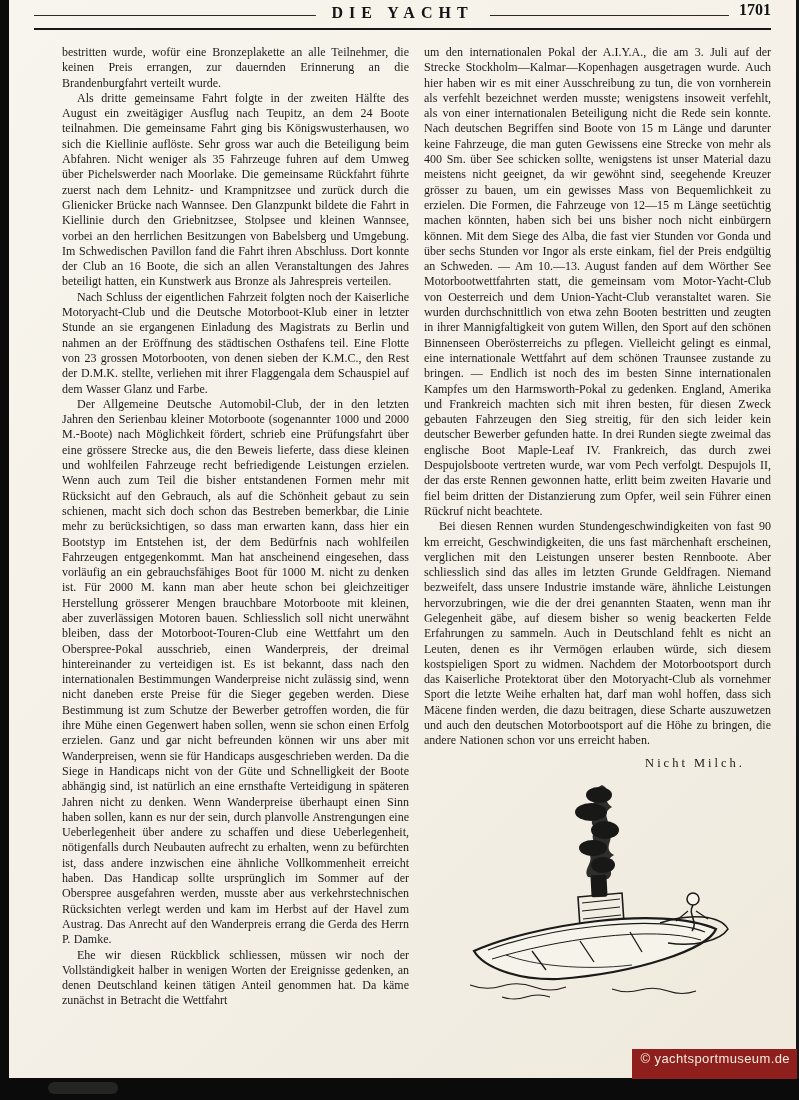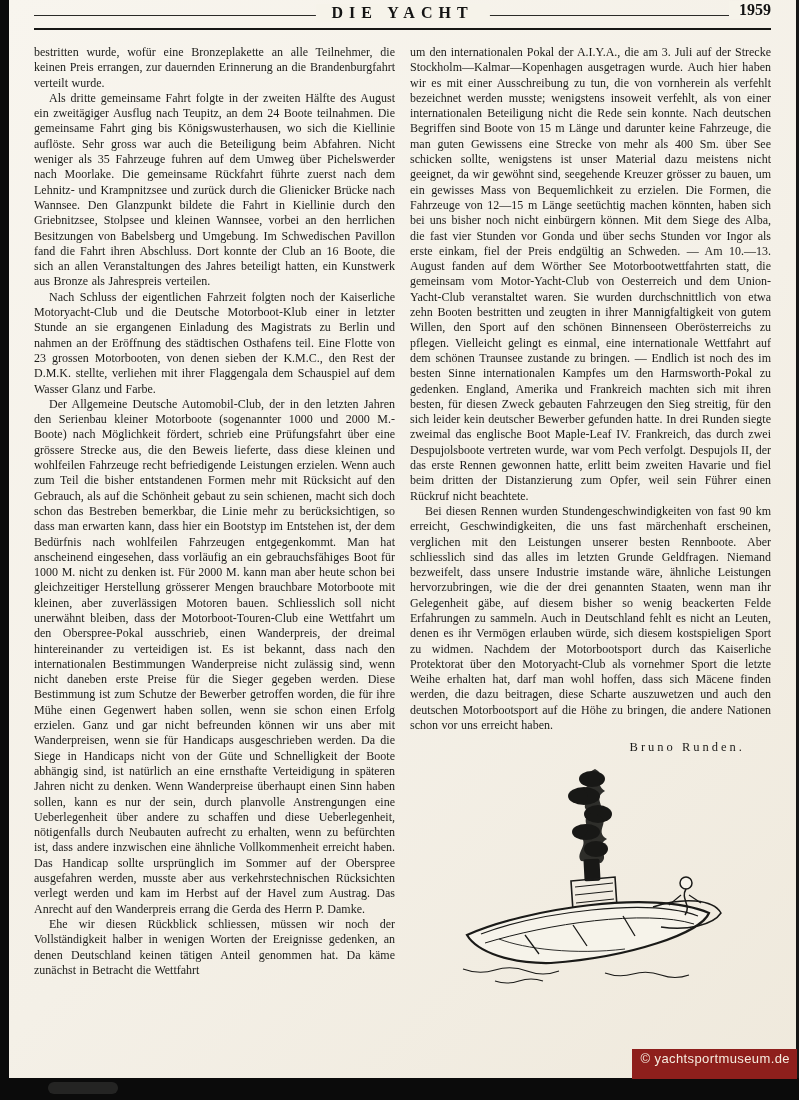--- a/index.html
+++ b/index.html
@@ -29,21 +29,21 @@
     position:absolute; left:50%; transform:translateX(-50%); top:1px;
     background:#f6f3ea; padding:0 16px;
     font-weight:bold; font-size:16px; letter-spacing:6px; color:#141414;
   }
   .page-number {
     position:absolute; right:0; top:-2px; background:#f6f3ea; padding-left:10px;
     font-weight:bold; font-size:16px; color:#141414;
   }
 
   
-  .columns { display:flex; gap:15px; margin-top:6px; }
+  .columns { display:flex; gap:15px; margin-top:6px;margin-left:28px; }
   .col { flex:1 1 0; min-width:0; }
   .col p {
     margin:0; text-align:justify; text-indent:15px;
     font-size:12px; line-height:15.3px; color:#1b1b19;
     word-spacing:0.5px;
   }
   .col p.cont { text-indent:0; }
   .signature {
     text-align:right; padding-right:26px; margin-top:7px;
     font-size:12.5px; letter-spacing:3px; color:#1b1b19;
@@ -61,38 +61,38 @@
 </head>
 <body>
 
 <div class="page">
 
   <div class="content">
 
     <div class="masthead">
       <div class="rule-mid"></div>
       <span class="journal-title">DIE YACHT</span>
-      <span class="page-number">1959</span>
+      <span class="page-number">1701</span>
       <div class="rule-heavy"></div>
     </div>
 
     <div class="columns">
 
       <div class="col">
         <p class="cont">bestritten wurde, wofür eine Bronzeplakette an alle Teilnehmer, die keinen Preis errangen, zur dauernden Erinnerung an die Brandenburgfahrt verteilt wurde.</p>
         <p>Als dritte gemeinsame Fahrt folgte in der zweiten Hälfte des August ein zweitägiger Ausflug nach Teupitz, an dem 24 Boote teilnahmen. Die gemeinsame Fahrt ging bis Königswusterhausen, wo sich die Kiellinie auflöste. Sehr gross war auch die Beteiligung beim Abfahren. Nicht weniger als 35 Fahrzeuge fuhren auf dem Umweg über Pichelswerder nach Moorlake. Die gemeinsame Rückfahrt führte zuerst nach dem Lehnitz- und Krampnitzsee und zurück durch die Glienicker Brücke nach Wannsee. Den Glanzpunkt bildete die Fahrt in Kiellinie durch den Griebnitzsee, Stolpsee und kleinen Wannsee, vorbei an den herrlichen Besitzungen von Babelsberg und Umgebung. Im Schwedischen Pavillon fand die Fahrt ihren Abschluss. Dort konnte der Club an 16 Boote, die sich an allen Veranstaltungen des Jahres beteiligt hatten, ein Kunstwerk aus Bronze als Jahrespreis verteilen.</p>
         <p>Nach Schluss der eigentlichen Fahrzeit folgten noch der Kaiserliche Motoryacht-Club und die Deutsche Motorboot-Klub einer in letzter Stunde an sie ergangenen Einladung des Magistrats zu Berlin und nahmen an der Eröffnung des städtischen Osthafens teil. Eine Flotte von 23 grossen Motorbooten, von denen sieben der K.M.C., den Rest der D.M.K. stellte, verliehen mit ihrer Flaggengala dem Schauspiel auf dem Wasser Glanz und Farbe.</p>
         <p>Der Allgemeine Deutsche Automobil-Club, der in den letzten Jahren den Serienbau kleiner Motorboote (sogenannter 1000 und 2000 M.-Boote) nach Möglichkeit fördert, schrieb eine Prüfungsfahrt über eine grössere Strecke aus, die den Beweis lieferte, dass diese kleinen und wohlfeilen Fahrzeuge recht befriedigende Leistungen erzielen. Wenn auch zum Teil die bisher entstandenen Formen mehr mit Rücksicht auf den Gebrauch, als auf die Schönheit gebaut zu sein schienen, macht sich doch schon das Bestreben bemerkbar, die Linie mehr zu berücksichtigen, so dass man erwarten kann, dass hier ein Bootstyp im Entstehen ist, der dem Bedürfnis nach wohlfeilen Fahrzeugen entgegenkommt. Man hat anscheinend eingesehen, dass vorläufig an ein gebrauchsfähiges Boot für 1000 M. nicht zu denken ist. Für 2000 M. kann man aber heute schon bei gleichzeitiger Herstellung grösserer Mengen brauchbare Motorboote mit kleinen, aber zuverlässigen Motoren bauen. Schliesslich soll nicht unerwähnt bleiben, dass der Motorboot-Touren-Club eine Wettfahrt um den Oberspree-Pokal ausschrieb, einen Wanderpreis, der dreimal hintereinander zu verteidigen ist. Es ist bekannt, dass nach den internationalen Bestimmungen Wanderpreise nicht zulässig sind, wenn nicht daneben erste Preise für die Sieger gegeben werden. Diese Bestimmung ist zum Schutze der Bewerber getroffen worden, die für ihre Mühe einen Gegenwert haben sollen, wenn sie schon einen Erfolg erzielen. Ganz und gar nicht befreunden können wir uns aber mit Wanderpreisen, wenn sie für Handicaps ausgeschrieben werden. Da die Siege in Handicaps nicht von der Güte und Schnelligkeit der Boote abhängig sind, ist natürlich an eine ernsthafte Verteidigung in späteren Jahren nicht zu denken. Wenn Wanderpreise überhaupt einen Sinn haben sollen, kann es nur der sein, durch planvolle Anstrengungen eine Ueberlegenheit über andere zu schaffen und diese Ueberlegenheit, nötigenfalls durch Neubauten aufrecht zu erhalten, wenn zu befürchten ist, dass andere inzwischen eine ähnliche Vollkommenheit erreicht haben. Das Handicap sollte ursprünglich im Sommer auf der Oberspree ausgefahren werden, musste aber aus verkehrstechnischen Rücksichten verlegt werden und kam im Herbst auf der Havel zum Austrag. Das Anrecht auf den Wanderpreis errang die Gerda des Herrn P. Damke.</p>
         <p>Ehe wir diesen Rückblick schliessen, müssen wir noch der Vollständigkeit halber in wenigen Worten der Ereignisse gedenken, an denen Deutschland keinen tätigen Anteil genommen hat. Da käme zunächst in Betracht die Wettfahrt</p>
       </div>
 
       <div class="col">
         <p class="cont">um den internationalen Pokal der A.I.Y.A., die am 3. Juli auf der Strecke Stockholm—Kalmar—Kopenhagen ausgetragen wurde. Auch hier haben wir es mit einer Ausschreibung zu tun, die von vornherein als verfehlt bezeichnet werden musste; wenigstens insoweit verfehlt, als von einer internationalen Beteiligung nicht die Rede sein konnte. Nach deutschen Begriffen sind Boote von 15 m Länge und darunter keine Fahrzeuge, die man guten Gewissens eine Strecke von mehr als 400 Sm. über See schicken sollte, wenigstens ist unser Material dazu meistens nicht geeignet, da wir gewöhnt sind, seegehende Kreuzer grösser zu bauen, um ein gewisses Mass von Bequemlichkeit zu erzielen. Die Formen, die Fahrzeuge von 12—15 m Länge seetüchtig machen könnten, haben sich bei uns bisher noch nicht einbürgern können. Mit dem Siege des Alba, die fast vier Stunden vor Gonda und über sechs Stunden vor Ingor als erste einkam, fiel der Preis endgültig an Schweden. — Am 10.—13. August fanden auf dem Wörther See Motorbootwettfahrten statt, die gemeinsam vom Motor-Yacht-Club von Oesterreich und dem Union-Yacht-Club veranstaltet waren. Sie wurden durchschnittlich von etwa zehn Booten bestritten und zeugten in ihrer Mannigfaltigkeit von gutem Willen, den Sport auf den schönen Binnenseen Oberösterreichs zu pflegen. Vielleicht gelingt es einmal, eine internationale Wettfahrt auf dem schönen Traunsee zustande zu bringen. — Endlich ist noch des im besten Sinne internationalen Kampfes um den Harmsworth-Pokal zu gedenken. England, Amerika und Frankreich machten sich mit ihren besten, für diesen Zweck gebauten Fahrzeugen den Sieg streitig, für den sich leider kein deutscher Bewerber gefunden hatte. In drei Runden siegte zweimal das englische Boot Maple-Leaf IV. Frankreich, das durch zwei Despujolsboote vertreten wurde, war vom Pech verfolgt. Despujols II, der das erste Rennen gewonnen hatte, erlitt beim zweiten Havarie und fiel beim dritten der Distanzierung zum Opfer, weil sein Führer einen Rückruf nicht beachtete.</p>
         <p>Bei diesen Rennen wurden Stundengeschwindigkeiten von fast 90 km erreicht, Geschwindigkeiten, die uns fast märchenhaft erscheinen, verglichen mit den Leistungen unserer besten Rennboote. Aber schliesslich sind das alles im letzten Grunde Geldfragen. Niemand bezweifelt, dass unsere Industrie imstande wäre, ähnliche Leistungen hervorzubringen, wie die der drei genannten Staaten, wenn man ihr Gelegenheit gäbe, auf diesem bisher so wenig beackerten Felde Erfahrungen zu sammeln. Auch in Deutschland fehlt es nicht an Leuten, denen es ihr Vermögen erlauben würde, sich diesem kostspieligen Sport zu widmen. Nachdem der Motorbootsport durch das Kaiserliche Protektorat über den Motoryacht-Club als vornehmer Sport die letzte Weihe erhalten hat, darf man wohl hoffen, dass sich Mäcene finden werden, die dazu beitragen, diese Scharte auszuwetzen und auch den deutschen Motorbootsport auf die Höhe zu bringen, die andere Nationen schon vor uns erreicht haben.</p>
-        <div class="signature">Bruno Runden.</div>
+        <div class="signature">Nicht Milch.</div>
 
         <div class="illustration-wrap">
           <svg width="272" height="224" viewBox="0 0 272 224" aria-hidden="true">
 
             <g fill="#181816">
               <ellipse cx="137" cy="12" rx="13" ry="8"></ellipse>
               <ellipse cx="129" cy="29" rx="16" ry="9"></ellipse>
               <ellipse cx="143" cy="47" rx="14" ry="9"></ellipse>
               <ellipse cx="131" cy="65" rx="14" ry="8"></ellipse>
               <ellipse cx="141" cy="82" rx="12" ry="8"></ellipse>

